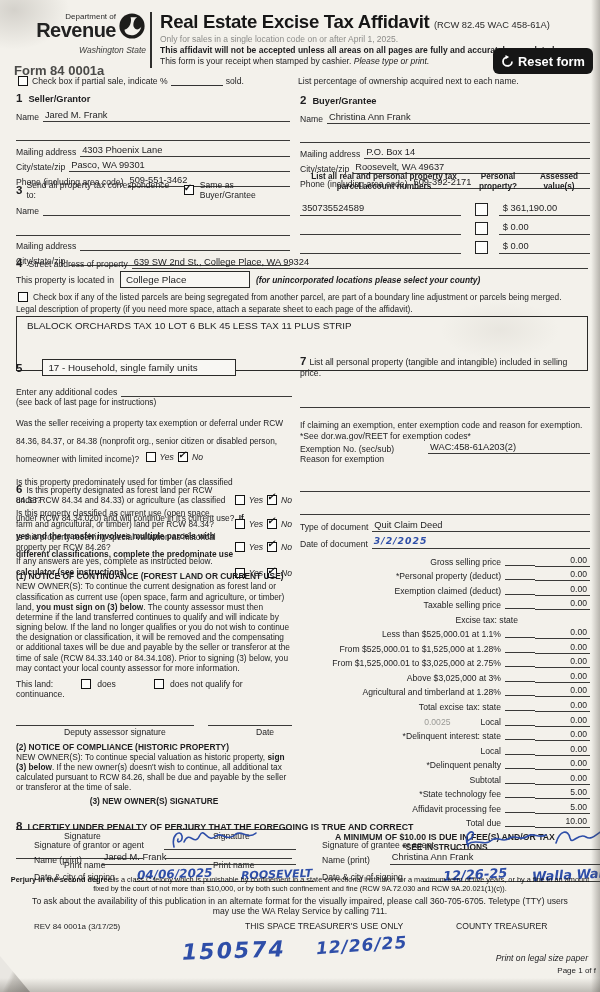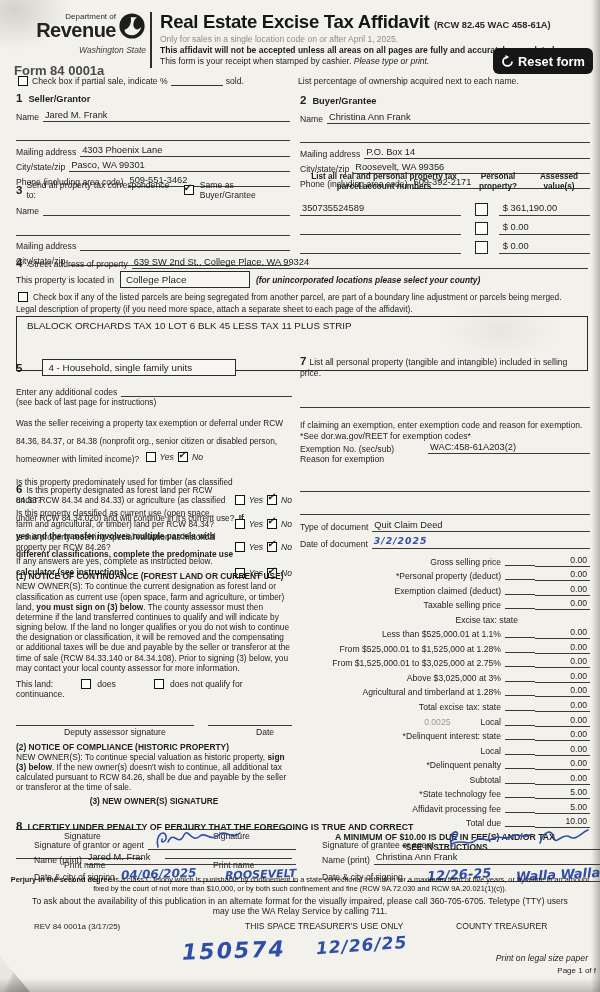--- a/index.html
+++ b/index.html
@@ -47,21 +47,21 @@
   .logo{left:14px;top:12px;width:132px;}
   .logo-row{display:flex;align-items:flex-start;justify-content:flex-end;gap:2px;}
   .logo-txt{text-align:right;}
   .dept{font-size:8px;color:#2b2b2b;}
   .rev{font-size:20px;font-weight:bold;letter-spacing:-.5px;line-height:18px;color:#222;}
   .wstate{font-size:8.5px;font-style:italic;color:#3c3c3a;text-align:right;margin-top:1px;}
   .formcode{font-weight:bold;font-size:13px;color:#4a4a48;margin-top:8px;}
   .vline{left:150px;top:12px;width:1.6px;height:56px;background:#2e2e2c;}
   .titleblock{left:160px;top:11px;width:430px;}
   .title{font-size:18.6px;font-weight:bold;letter-spacing:-.3px;color:#161616;display:inline;}
-  .titleref{font-size:9.3px;font-weight:bold;color:#2a2a2a;}
+  .titleref{font-size:9.3px;font-weight:normal;color:#2a2a2a;}
   .note{font-size:8.5px;line-height:10px;margin-top:1px;}
   .reset{right:7px;top:48px;width:100px;height:26px;background:#161616;border-radius:6px;
          display:flex;align-items:center;justify-content:center;gap:4px;color:#fff;
          font-size:12.8px;font-weight:bold;border:none;}
   .partial{left:16px;top:76px;width:580px;display:flex;align-items:flex-end;font-size:8.6px;}
   .pct-line{display:inline-block;width:52px;border-bottom:1.1px solid #333;height:9px;margin:0 3px;}
   .ownnote{position:absolute;left:282px;top:0;font-size:8.6px;}
 
   .sechead{display:flex;align-items:baseline;gap:6px;margin-bottom:3px;}
 
@@ -97,21 +97,21 @@
   .trow .pre:empty{display:none;margin:0;}
   .trow .tlbl{white-space:nowrap;}
   .trow .tline{width:30px;border-bottom:1.1px solid #3a3a38;height:1px;margin:0 0 1px 4px;}
   .trow .tval{width:52px;text-align:right;border-bottom:1.1px solid #3a3a38;padding:0 3px 0 0;height:11px;}
   .trow.no-line{padding-right:72px;}
 
   .hand{font-family:"DejaVu Sans",sans-serif;font-style:italic;color:#2e4ea8;}
   .hand-big{font-size:13.5px;font-weight:bold;letter-spacing:1px;}
 
   .s8col{display:flex;}
-  .s8row{display:flex;align-items:flex-end;gap:4px;height:15px;}
+  .s8row{display:flex;align-items:flex-end;gap:20px;height:15px;}
   .s8row .lbl{white-space:nowrap;font-size:8.6px;}
   .s8row .val{flex:1;border-bottom:1.2px solid #3a3a38;font-size:9.3px;padding:0 2px;height:12px;position:relative;white-space:nowrap;}
 
   .center{text-align:center;}
   .perjury{font-size:7.35px;line-height:9.2px;text-align:center;color:#141414;}
   .tty{font-size:8.6px;line-height:10.4px;text-align:center;}
   .footrow{font-size:8.6px;}
 </style>
 </head>
 <body>
@@ -202,21 +202,21 @@
       <span class="lbl">Name</span>
       <span class="val">Christina Ann Frank</span>
     </div>
     <div class="blankline" style="margin-top:6px;"></div>
     <div class="fl" style="height:16px;">
       <span class="lbl">Mailing address</span>
       <span class="val">P.O. Box 14</span>
     </div>
     <div class="fl" style="height:15px;">
       <span class="lbl">City/state/zip</span>
-      <span class="val">Roosevelt, WA 99356</span>
+      <span class="val">Roosevelt, WA 49637</span>
     </div>
     <div class="fl" style="height:15px;">
       <span class="lbl">Phone (including area code)</span>
       <span class="val">509-392-2171</span>
     </div>
   </div>
 
   <div class="abs" style="left:16px;top:180px;width:274px;">
     <div style="display:flex;align-items:center;gap:4px;font-size:8.6px;">
       <span class="secno">3</span>
@@ -278,21 +278,21 @@
       <span class="cb"></span>
       <span>Check box if any of the listed parcels are being segregated from another parcel, are part of a boundary line adjustment or parcels being merged.</span>
     </div>
     <div class="t8" style="margin-top:2px;">Legal description of property (if you need more space, attach a separate sheet to each page of the affidavit).</div>
     <div class="legalbox">BLALOCK ORCHARDS TAX 10 LOT 6 BLK 45 LESS TAX 11 PLUS STRIP</div>
   </div>
 
   <div class="abs" style="left:16px;top:359px;width:276px;">
     <div style="display:flex;align-items:center;gap:20px;">
       <span class="secno">5</span>
-      <span class="selbox" style="width:182px;">4 - Household, single family units</span>
+      <span class="selbox" style="width:182px;">17 - Household, single family units</span>
     </div>
     <div class="fl" style="height:15px;margin-top:6px;">
       <span class="lbl">Enter any additional codes</span>
       <span class="val"></span>
     </div>
     <div class="t8">(see back of last page for instructions)</div>
     <div class="qblock">
       <span class="qtext">Was the seller receiving a property tax exemption or deferral under RCW 84.36, 84.37, or 84.38 (nonprofit org., senior citizen or disabled person, homeowner with limited income)?</span>
       <span class="yn">
         <span class="cb"></span>

